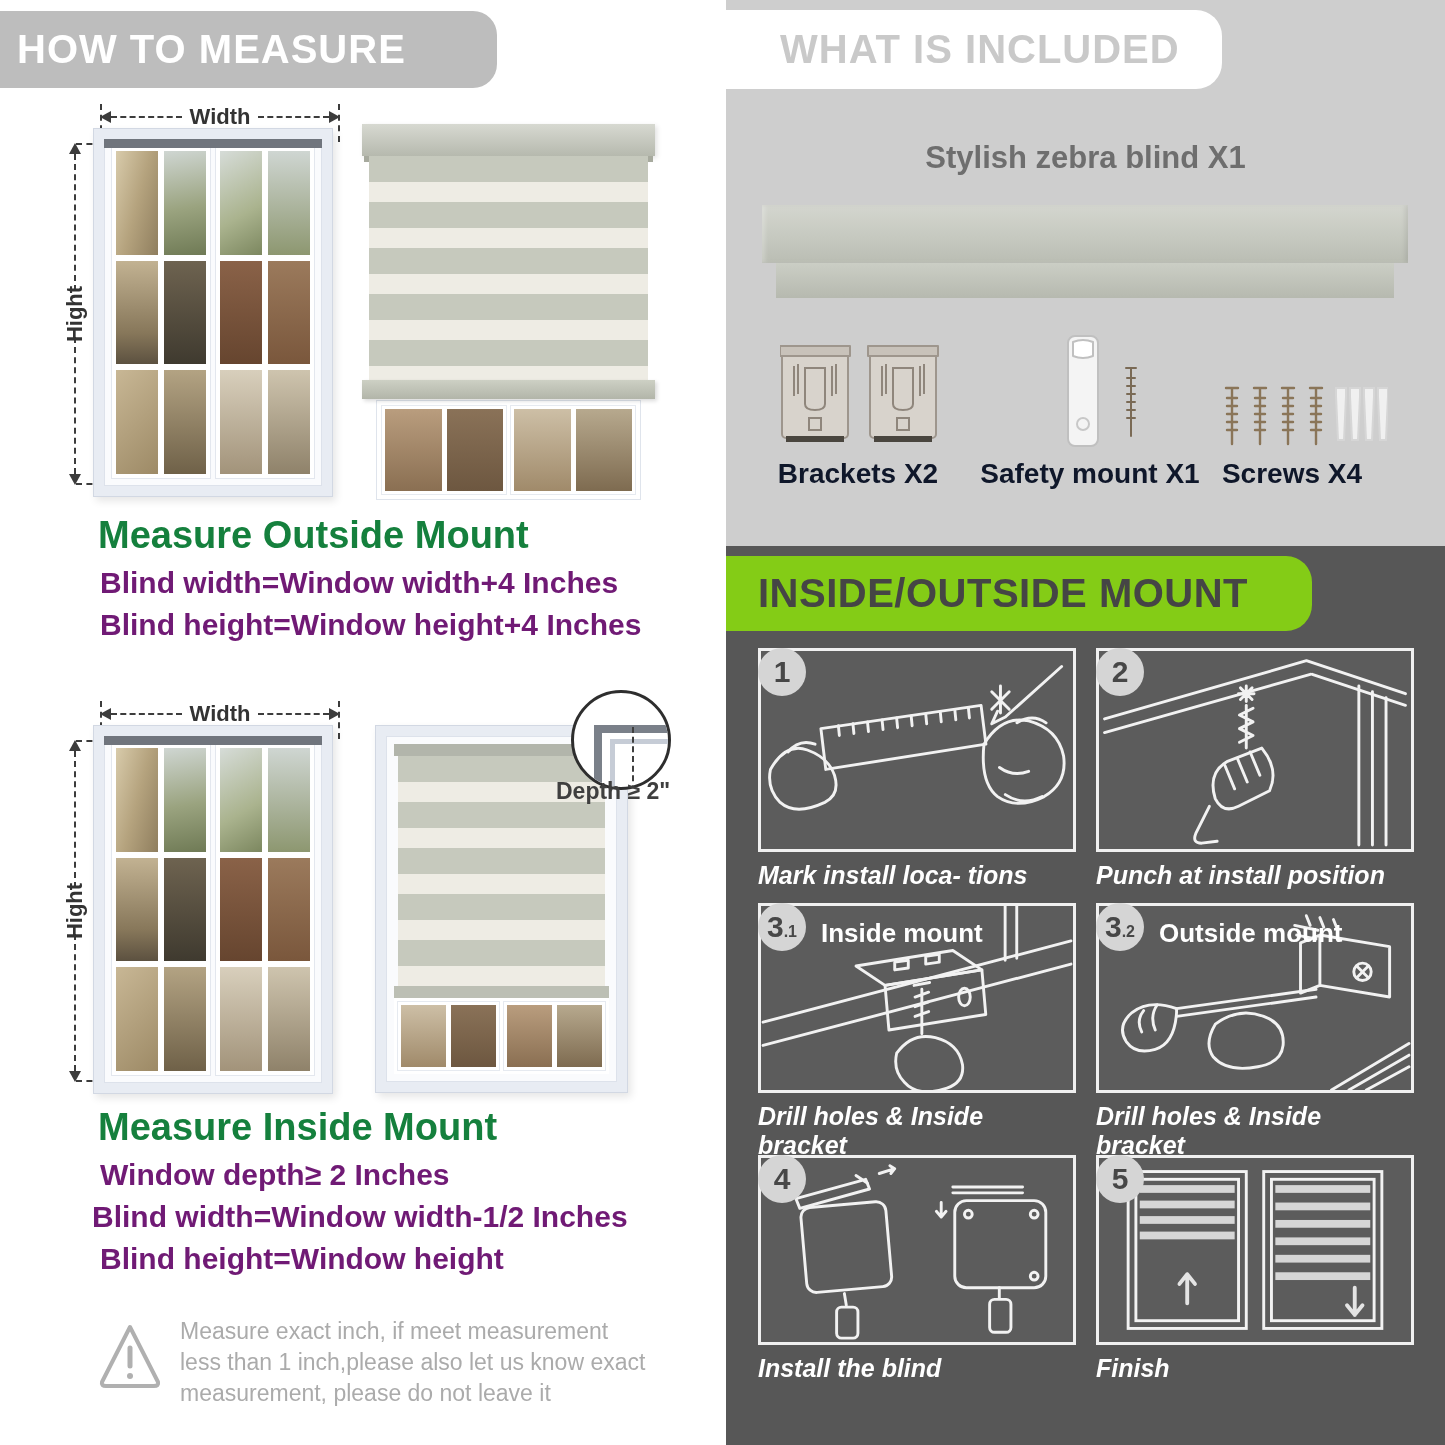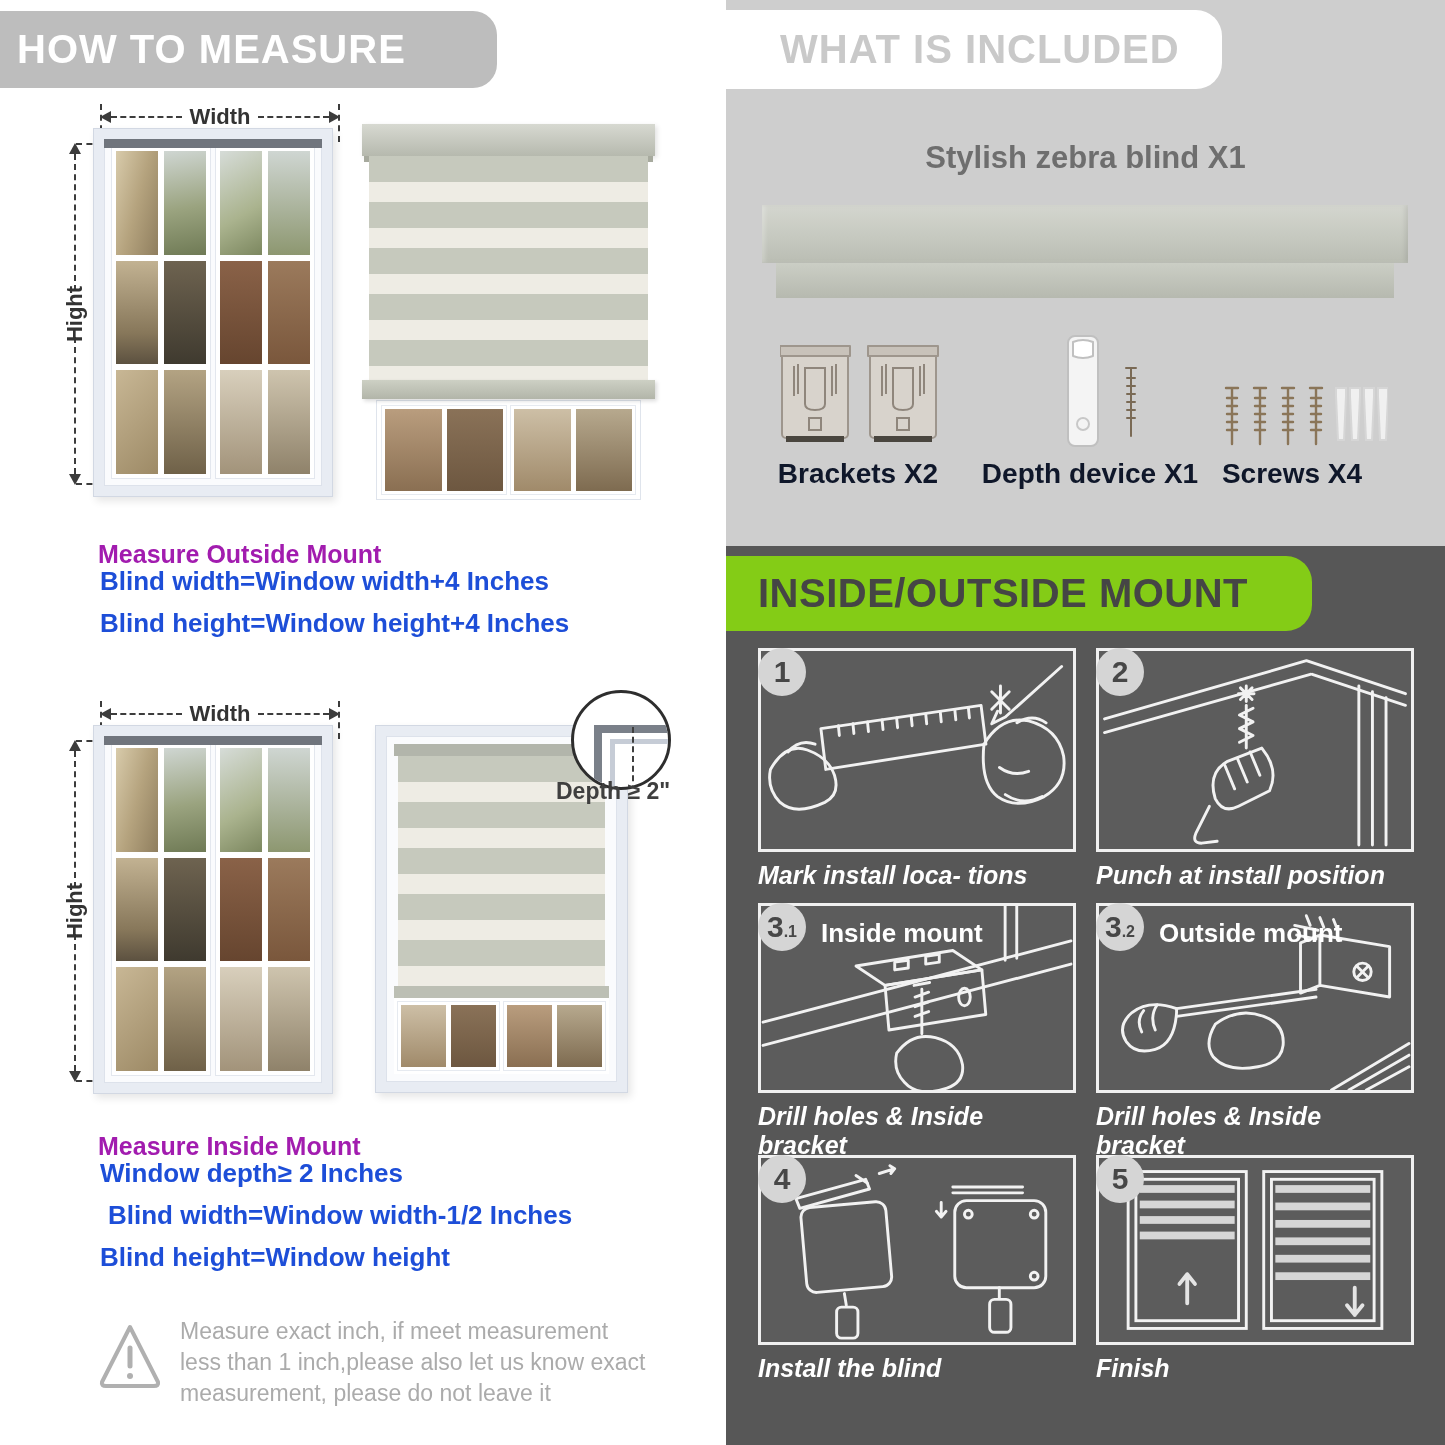--- a/index.html
+++ b/index.html
@@ -87,22 +87,22 @@
     background:#fff;padding:4px;box-sizing:border-box;}
 
   .depthcircle{border:3px solid #2e2e2e;border-radius:50%;background:#fff;overflow:hidden;}
   .dcL1{position:absolute;top:32px;left:20px;right:-10px;bottom:-10px;
     border-top:8px solid #7a8089;border-left:8px solid #7a8089;}
   .dcL2{position:absolute;top:46px;left:36px;right:-10px;bottom:-10px;
     border-top:5px solid #c6ccd6;border-left:5px solid #c6ccd6;}
   .dcDash{position:absolute;top:34px;bottom:-4px;left:58px;border-left:2px dashed #3f3f3f;}
   .dlabel{font-weight:700;font-size:23px;color:#3f3f3f;}
 
-  .h1{font-weight:700;font-size:25px;color:#a21caf;margin-top:26px;}
-  .bodyln{font-weight:700;font-size:26px;color:#1d4ed8;}
+  .h1{font-weight:700;font-size:38px;color:#15803d;}
+  .bodyln{font-weight:700;font-size:30px;color:#701a75;}
   .warntxt{font-weight:400;font-size:23px;line-height:31px;color:#ababab;width:470px;}
 
   
   .right-top{left:726px;top:0;width:719px;height:546px;background:#cecece;}
   .banner-included{left:726px;top:10px;width:496px;height:79px;background:#fff;
     border-radius:0 26px 26px 0;color:#c9c9c9;font-weight:800;font-size:40px;line-height:79px;
     padding-left:54px;box-sizing:border-box;letter-spacing:1px;}
   .stylish{left:726px;top:140px;width:719px;text-align:center;font-weight:700;
     font-size:31px;color:#6e6e6e;}
   .inc-cas-top{left:762px;top:205px;width:646px;height:58px;
@@ -257,21 +257,21 @@
 
 <div class="abs depthcircle" style="left:571px;top:690px;width:94px;height:94px;">
   <div class="dcL1"></div>
   <div class="dcL2"></div>
   <div class="dcDash"></div>
 </div>
 <div class="abs dlabel" style="left:556px;top:778px;width:140px;">Depth ≥ 2"</div>
 
 <div class="abs h1" style="left:98px;top:1106px;">Measure Inside Mount</div>
 <div class="abs bodyln" style="left:100px;top:1158px;">Window depth≥ 2 Inches</div>
-<div class="abs bodyln" style="left:108px;top:1200px;">Blind width=Window width-1/2 Inches</div>
+<div class="abs bodyln" style="left:92px;top:1200px;">Blind width=Window width-1/2 Inches</div>
 <div class="abs bodyln" style="left:100px;top:1242px;">Blind height=Window height</div>
 
 <svg class="abs" style="left:96px;top:1320px;" width="68" height="74" viewBox="0 0 68 74">
   <path d="M34 7 L62 62 Q63 66 58 66 L10 66 Q5 66 6 62 Z" fill="none" stroke="#b0b0b0" stroke-width="4" stroke-linejoin="round"></path>
   <path d="M34 28 V46" stroke="#b0b0b0" stroke-width="5" stroke-linecap="round"></path>
   <circle cx="34" cy="56" r="3" fill="#b0b0b0"></circle>
 </svg>
 <div class="abs warntxt" style="left:180px;top:1316px;">Measure exact inch, if meet measurement less than 1 inch,please also let us know exact measurement, please do not leave it</div>
 
 <div class="abs right-top"></div>
@@ -338,21 +338,21 @@
     <g transform="translate(146,4)">
         <path d="M0 0 h10 v8 l-2 44 h-6 l-2 -44 z"></path>
       </g>
     <g transform="translate(160,4)">
         <path d="M0 0 h10 v8 l-2 44 h-6 l-2 -44 z"></path>
       </g>
   </g>
 </svg>
 
 <div class="abs clabel" style="left:758px;top:458px;width:200px;">Brackets X2</div>
-<div class="abs clabel" style="left:960px;top:458px;width:260px;">Depth device X1</div>
+<div class="abs clabel" style="left:960px;top:458px;width:260px;">Safety mount X1</div>
 <div class="abs clabel" style="left:1192px;top:458px;width:200px;">Screws X4</div>
 
 <div class="abs right-dark"></div>
 <div class="abs banner-mount">INSIDE/OUTSIDE MOUNT</div>
 
 <div class="step" style="left:758px;top:648px;">
   <div class="panel" style="height:204px;">
     <div class="badge">
       <span class="bn">1</span>
         <span class="bs"></span>

